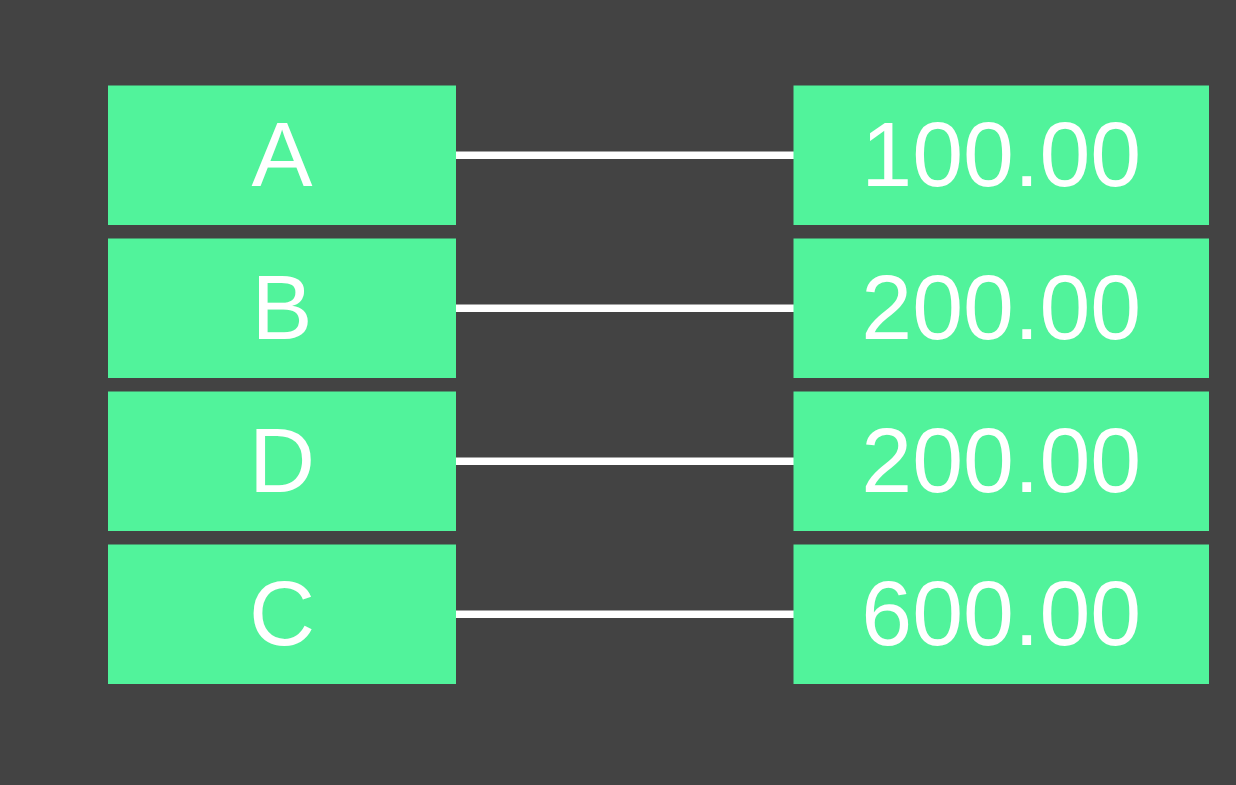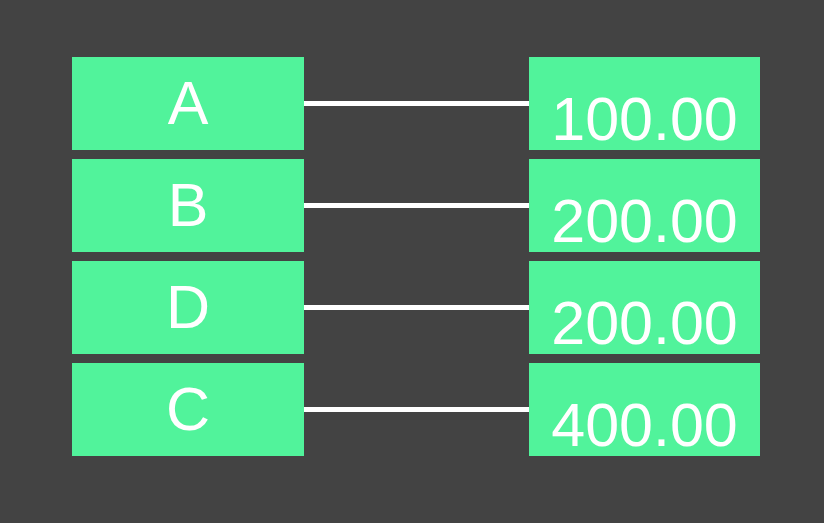--- a/index.html
+++ b/index.html
@@ -49,22 +49,21 @@
     align-items: center;
     justify-content: center;
     z-index: 2;
   }
   .key-node {
     left: 72px;
     width: 232px;
   }
   .value-node {
     left: 529px;
-    width: 231px;
-    align-items: flex-end;
+    width: 277px;
   }
   .node-label {
     color: var(--text);
     font-size: 61px;
     font-weight: 400;
     line-height: 1;
     white-space: nowrap;
   }
 </style>
 </head>
@@ -101,17 +100,17 @@
       <span class="node-label">200.00</span>
     </div>
   </div>
 
   <div class="row r3">
     <div class="connector"></div>
     <div class="node key-node">
       <span class="node-label">C</span>
     </div>
     <div class="node value-node">
-      <span class="node-label">400.00</span>
+      <span class="node-label">600.00</span>
     </div>
   </div>
 
 </div>
 
 </body></html>

